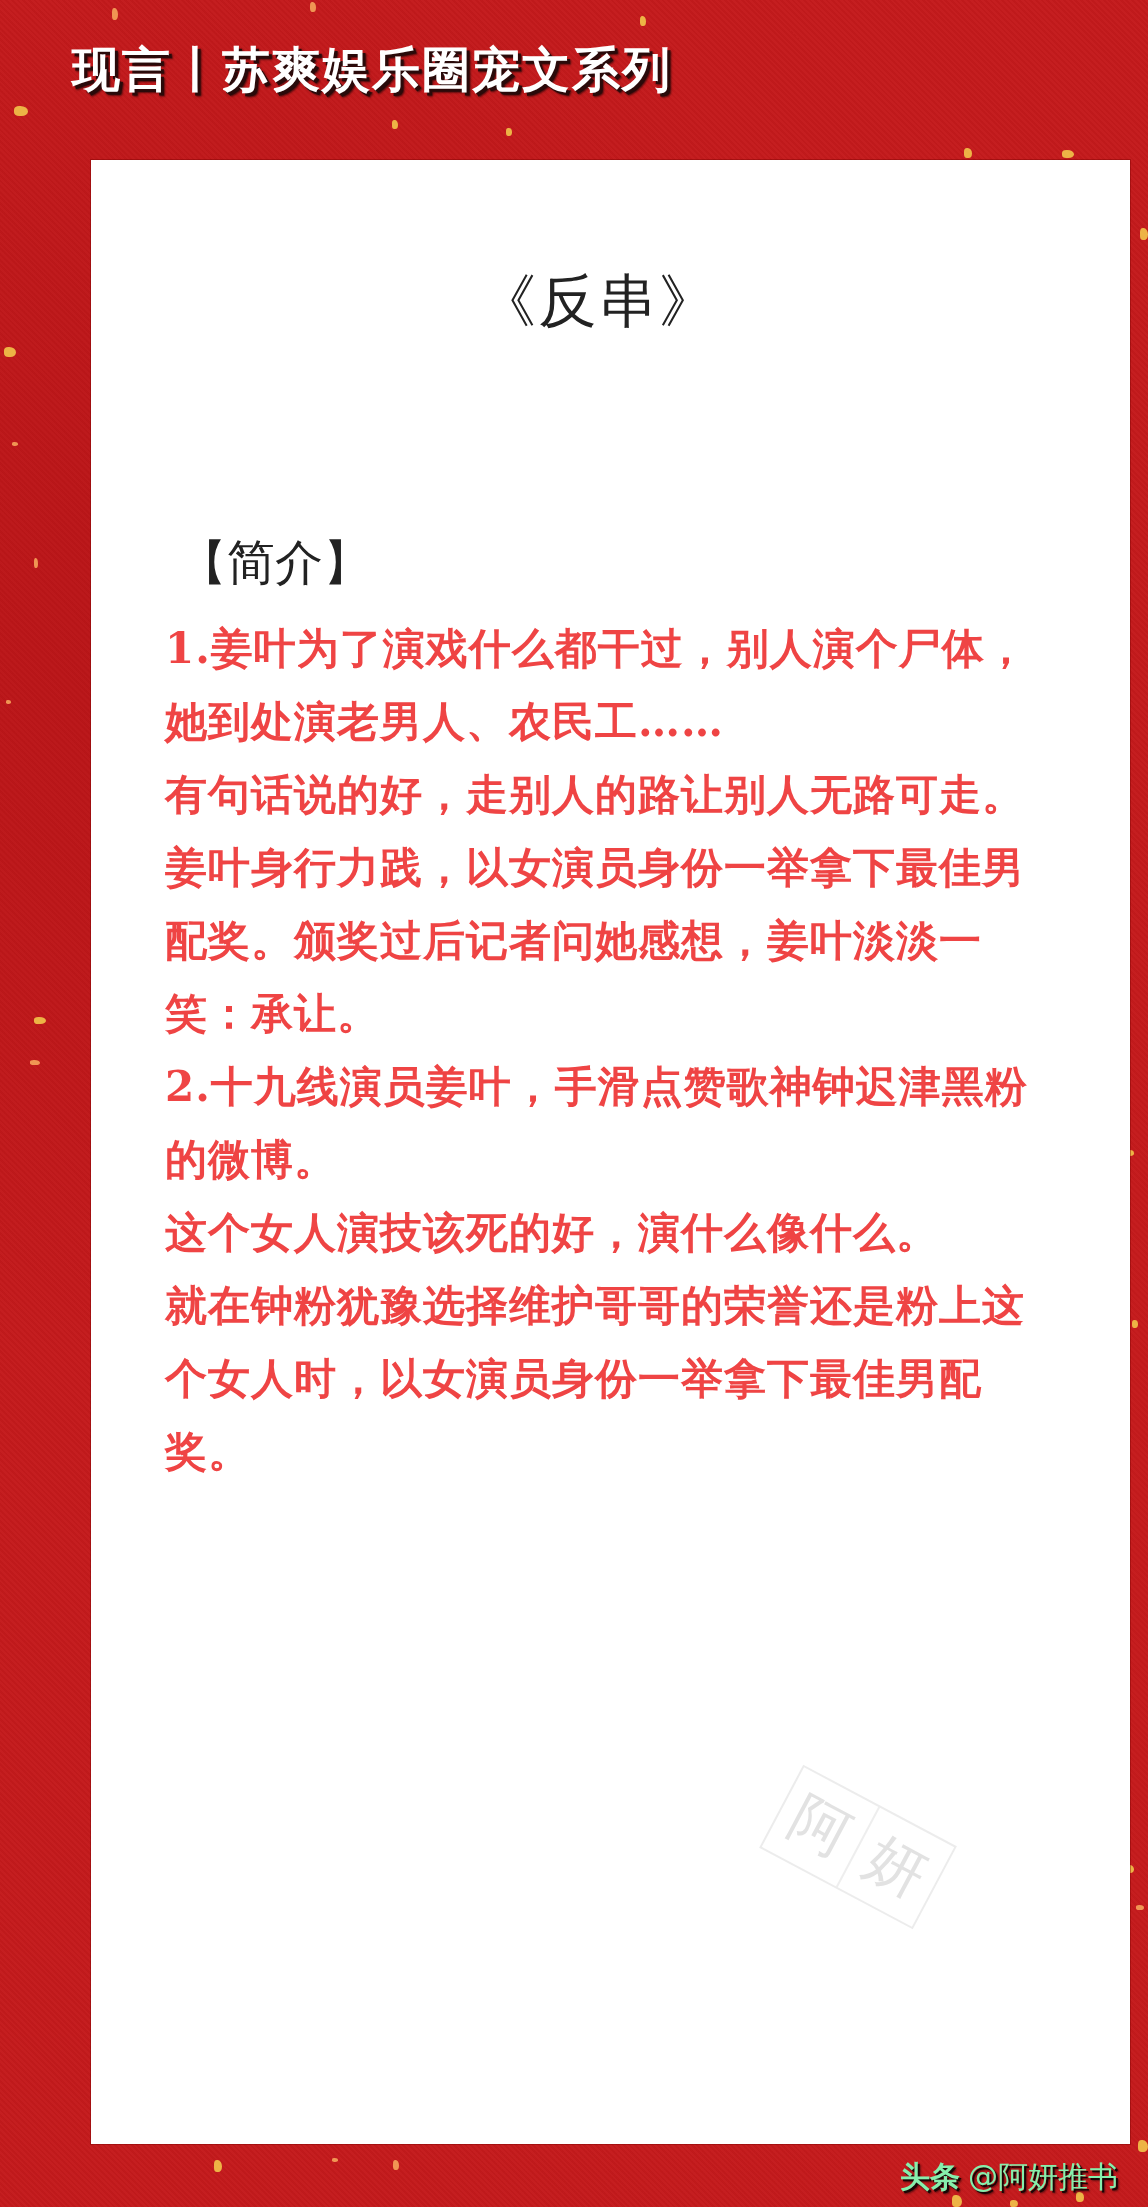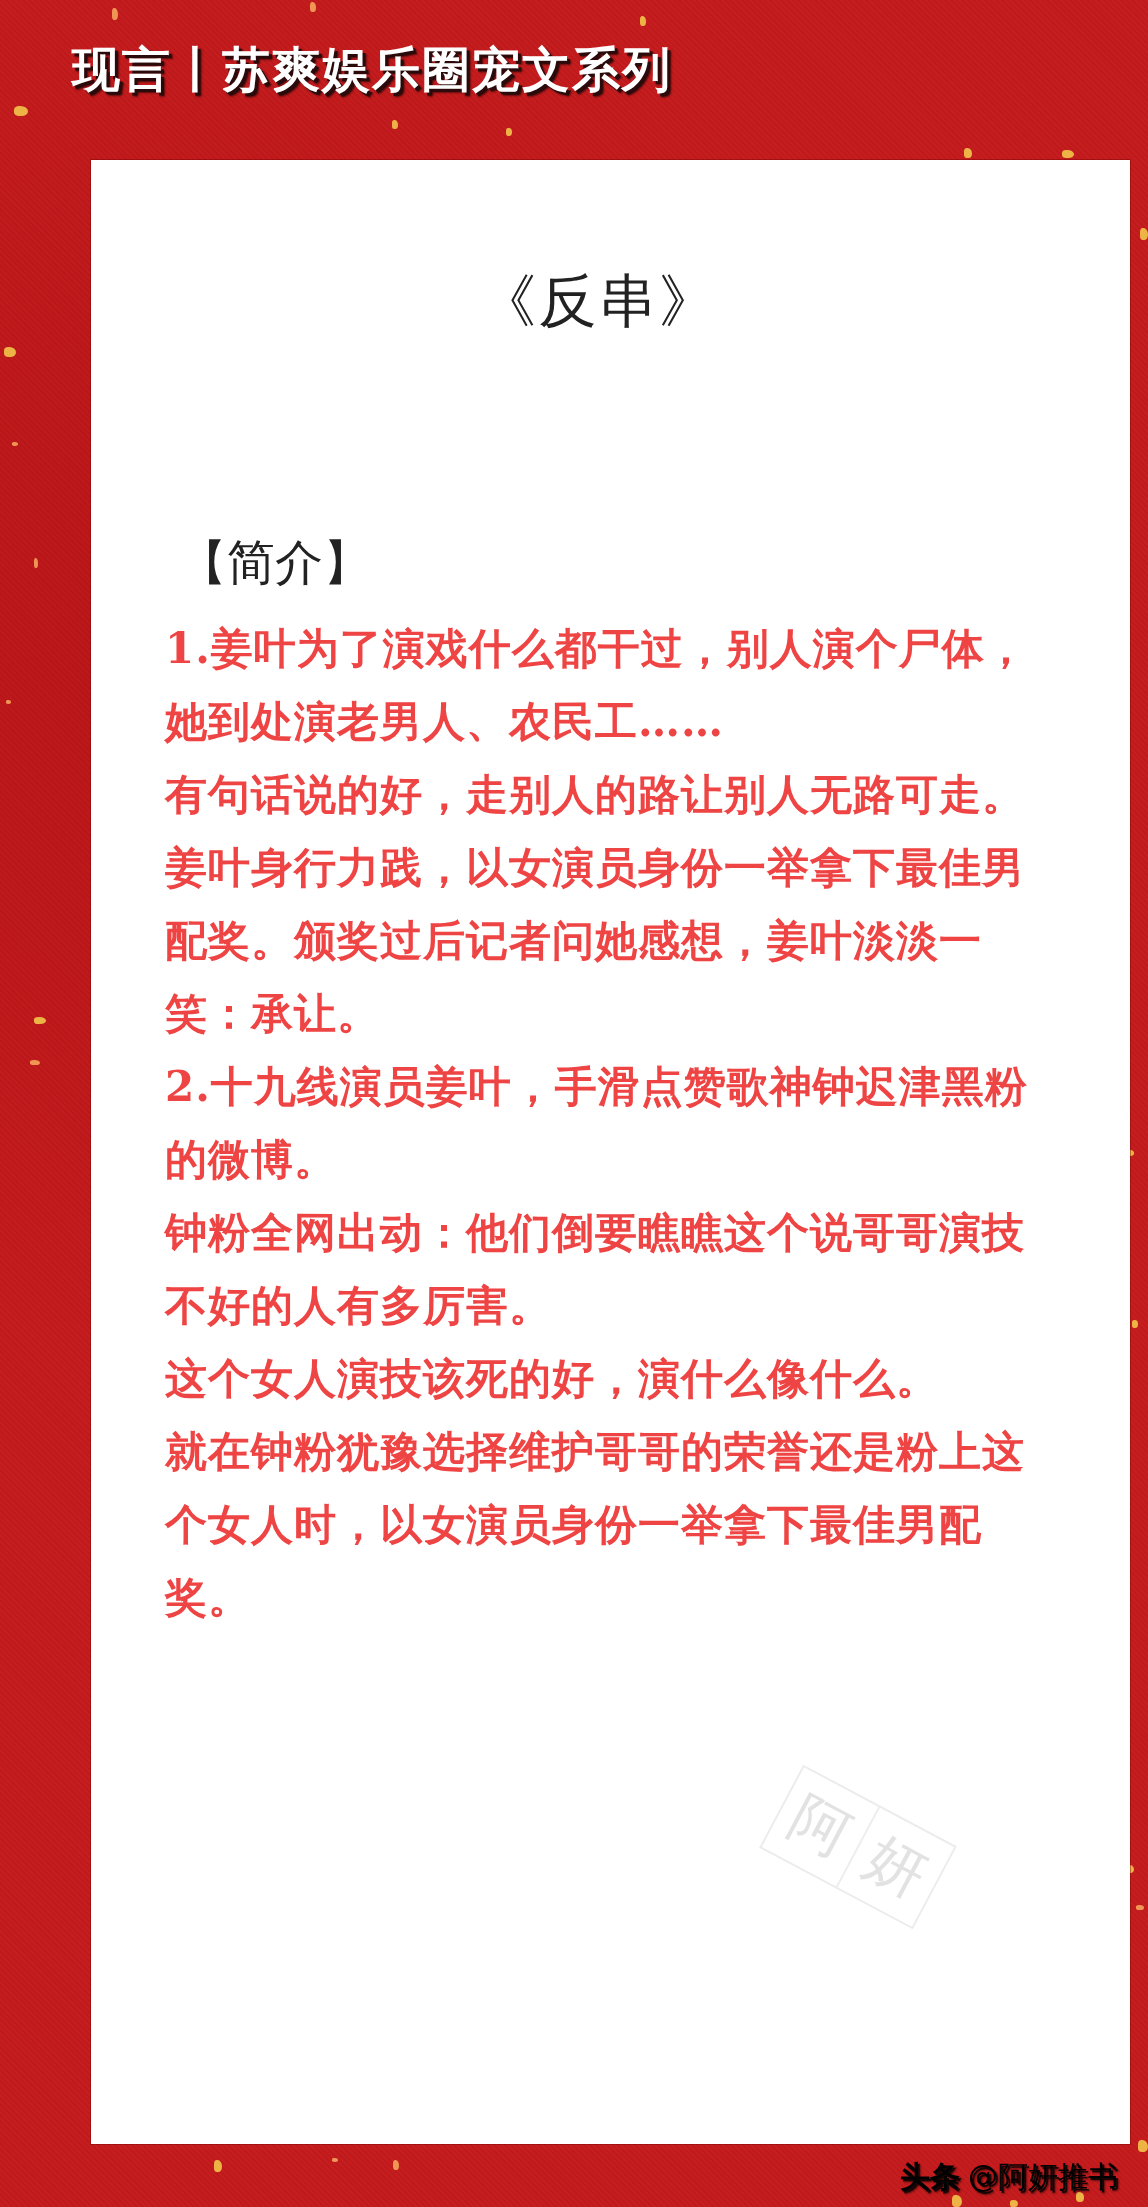--- a/index.html
+++ b/index.html
@@ -105,21 +105,21 @@
       align-items: center;
       justify-content: center;
     }
     .watermark-stamp span + span { border-left: 2px solid rgba(200,200,200,0.3); }
     .footer-credit {
       position: absolute;
       right: 30px;
       top: 2157px;
       font-family: "DejaVu Sans", "Liberation Sans", sans-serif;
       font-size: 30px;
-      color: #000000;
+      color: #86efac;
       text-shadow: 2px 2px 0 #1a0505, 3px 3px 2px rgba(0,0,0,0.5);
       white-space: nowrap;
     }
     .footer-credit .platform { font-weight: bold; margin-right: 8px; }
   </style>
 </head>
 <body>
 
 <div>
   <div class="fleck" style="left:14px;top:106px;width:14px;height:10px;"></div>
@@ -159,21 +159,20 @@
   <div class="book-title">
     <span class="book-title-inner">《反串》</span>
   </div>
 
   <div class="intro-heading">【简介】</div>
 
   <div class="intro-body">
     <p>1.姜叶为了演戏什么都干过，别人演个尸体，她到处演老男人、农民工……</p>
     <p>有句话说的好，走别人的路让别人无路可走。姜叶身行力践，以女演员身份一举拿下最佳男配奖。颁奖过后记者问她感想，姜叶淡淡一笑：承让。</p>
     <p>2.十九线演员姜叶，手滑点赞歌神钟迟津黑粉的微博。</p>
-    <p>钟粉全网出动：他们倒要瞧瞧这个说哥哥演技不好的人有多厉害。</p>
     <p>这个女人演技该死的好，演什么像什么。</p>
     <p>就在钟粉犹豫选择维护哥哥的荣誉还是粉上这个女人时，以女演员身份一举拿下最佳男配奖。</p>
   </div>
 
   <div class="watermark-stamp">
     <span>阿</span>
     <span>妍</span>
   </div>
 </div>
 

